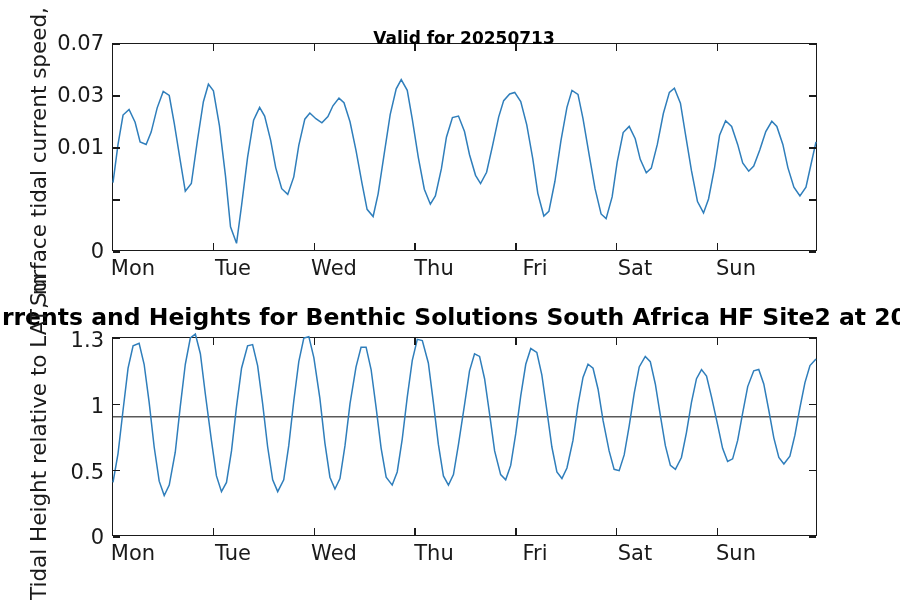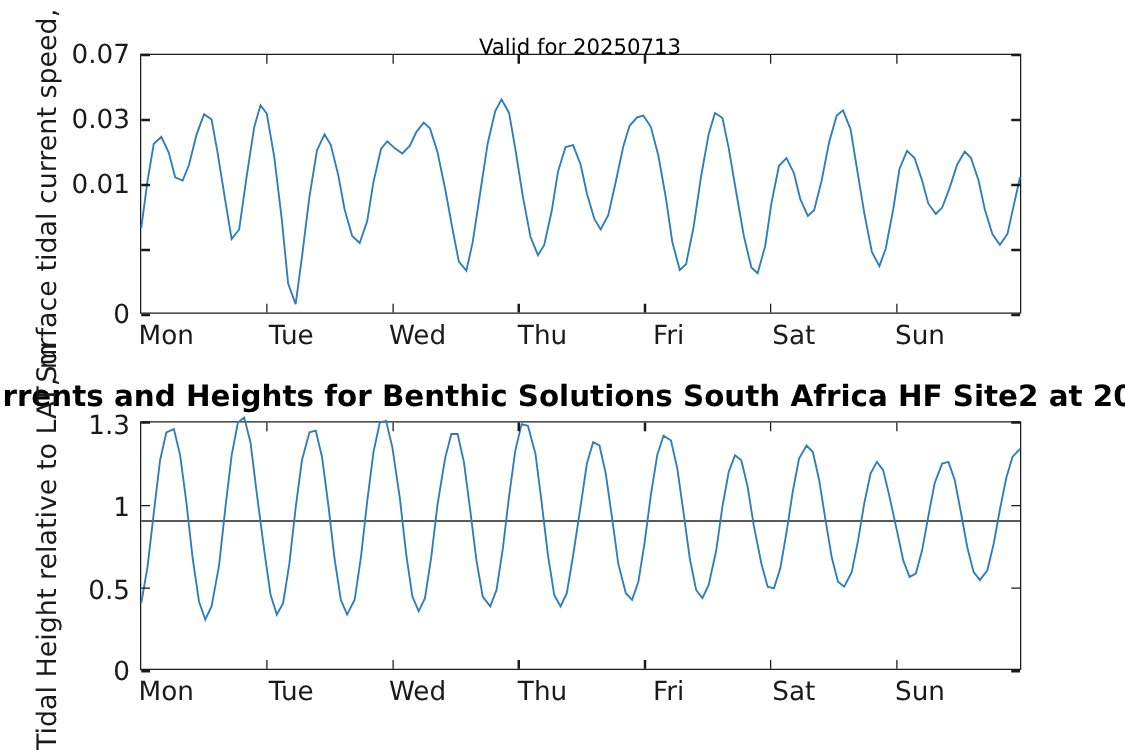--- a/index.html
+++ b/index.html
@@ -85,21 +85,21 @@
     color: #1a1a1a;
     white-space: nowrap;
     transform-origin: 0 0;
     transform: rotate(-90deg);
     font-family: "DejaVu Sans", sans-serif;
   }
   
   .subplot-title {
     position: absolute;
     font-size: 17px;
-    font-weight: normal;
+    font-weight: bold;
     color: #000000;
     white-space: nowrap;
     transform: translateX(-50%);
     font-family: "DejaVu Sans", sans-serif;
   }
   .main-title {
     position: absolute;
     font-size: 23.5px;
     font-weight: bold;
     color: #000000;

